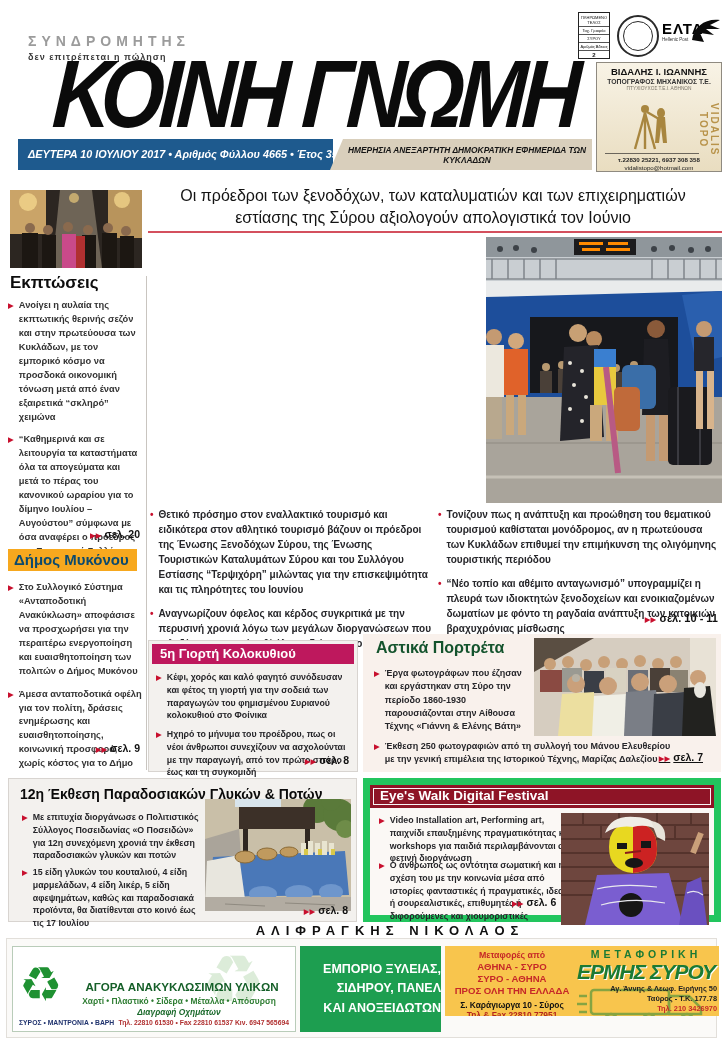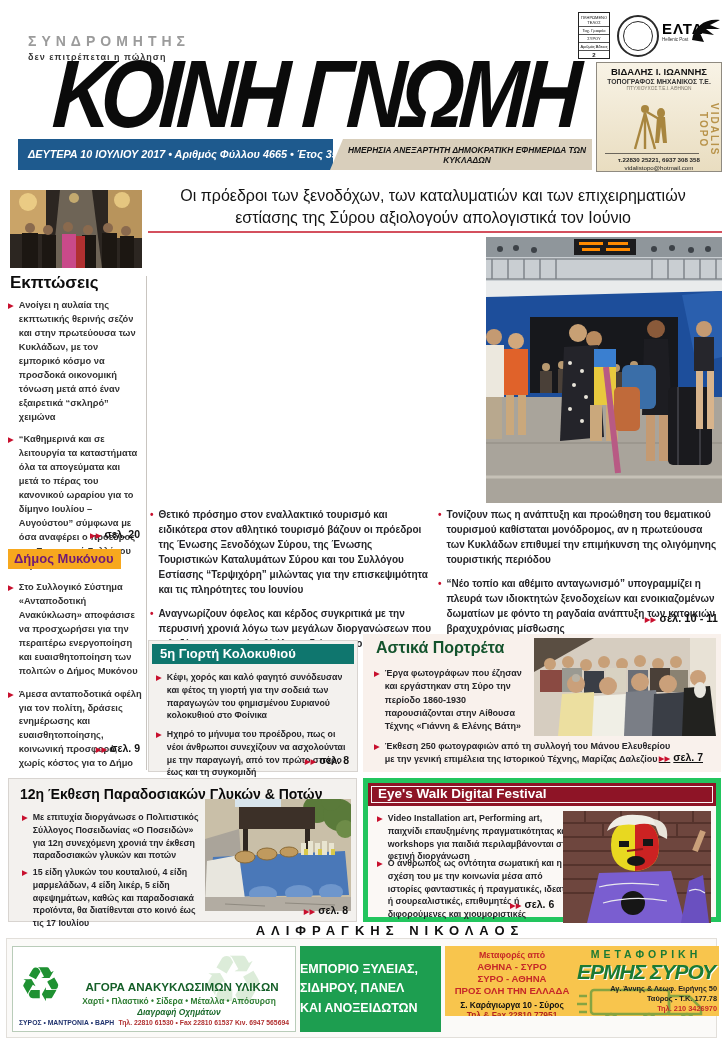--- a/index.html
+++ b/index.html
@@ -53,48 +53,48 @@
   .lead-pageref { left:560px; top:612px; width:158px; font-size:11px; }
 
   .vrule { left:146px; top:276px; height:494px; border-left:1px solid #c9c5c0; }
 
   
   .side-photo { left:10px; top:190px; width:132px; height:78px; }
   .side-title { left:10px; top:273px; font-size:17px; font-weight:700; color:#0d0d0d; }
   .side-bullets { width:134px; font-size:9.3px; font-weight:700; color:#333; line-height:1.5; }
   .sb-sales { left:8px; top:299px; }
   .sales-ref { left:10px; top:528px; width:130px; }
-  .myk-title { left:8px; top:549px; background:#f7a81e; padding:2px 8px 3px 6px; font-size:13px; font-weight:700; color:#701a75; }
+  .myk-title { left:8px; top:549px; background:#f7a81e; padding:2px 8px 3px 6px; font-size:15px; font-weight:700; color:#0c4a6e; }
   .sb-myk { left:8px; top:581px; }
   .myk-ref { left:10px; top:742px; width:130px; }
 
   
   .box { background:#f3f1ee; border:1px solid #d8d4d0; }
   .box-kolo { left:148px; top:640px; width:210px; height:132px; }
-  .box-kolo .hdr { margin:3px; background:#0f766e; color:#fff; font-size:13px; font-weight:700; padding:2px 8px 3px; }
+  .box-kolo .hdr { margin:3px; background:#be185d; color:#fff; font-size:13px; font-weight:700; padding:2px 8px 3px; }
   .box-kolo .bd { padding:4px 7px 0 7px; }
   .box-kolo .bullets { font-size:8.8px; line-height:1.45; }
   .box-kolo .bullet { margin-bottom:6px; }
   .kolo-ref { right:8px; bottom:5px; position:absolute; }
 
   .box-port { left:363px; top:634px; width:358px; height:138px; background:#f9f1ec; }
   .box-port .ttl { position:absolute; left:13px; top:5px; font-size:16px; font-weight:700; color:#14532d; }
   .port-photo { position:absolute; right:5px; top:4px; width:182px; height:98px; }
   .port-b1 { position:absolute; left:11px; top:33px; width:162px; font-size:9px; line-height:1.48; }
   .port-b2 { position:absolute; left:11px; top:106px; width:300px; font-size:9px; line-height:1.48; }
   .port-ref { position:absolute; right:18px; bottom:9px;text-decoration:underline; }
 
   .box-sweets { left:8px; top:778px; width:349px; height:144px; }
   .box-sweets .ttl { position:absolute; left:11px; top:7px; font-size:14px; font-weight:700; color:#0a0a0a; }
   .sweet-b1 { position:absolute; left:13px; top:32px; width:178px; font-size:8.8px; line-height:1.45; }
   .sweet-b2 { position:absolute; left:13px; top:87px; width:178px; font-size:8.8px; line-height:1.45; }
   .sweets-photo { position:absolute; left:196px; top:20px; width:146px; height:112px; }
   .sweets-ref { position:absolute; right:8px; bottom:5px; }
 
-  .box-eyes { left:363px; top:778px; width:358px; height:144px; background:#fbf8f5; border:5px solid #22c55e; }
+  .box-eyes { left:363px; top:778px; width:358px; height:144px; background:#fbf8f5; border:7px solid #22c55e; }
   .box-eyes .hdr { height:23px; background:#8e1426; color:#fff; font-size:13.5px; font-weight:700; padding:3px 10px; box-shadow:inset 0 0 0 3px #8e1426, inset 0 0 0 4px rgba(255,255,255,.95); }
   .eyes-b1 { position:absolute; left:9px; top:29px; width:200px; font-size:8.8px; line-height:1.45; }
   .eyes-b2 { position:absolute; left:9px; top:74px; width:200px; font-size:8.8px; line-height:1.45; }
   .eyes-photo { position:absolute; right:5px; top:28px; width:148px; height:112px; }
   .eyes-ref { position:absolute; left:142px; bottom:7px; }
 
   
   .ads-panel { left:6px; top:938px; width:711px; height:100px; border:1px solid #e2dfda; background:#fbfaf8; }
   .alif { left:180px; top:923px; width:420px; text-align:center; font-size:13px; font-weight:700; letter-spacing:6px; color:#101010; white-space:nowrap; }
 
@@ -104,21 +104,21 @@
   .eco-brand { position:absolute; left:58px; top:1px; width:224px; text-align:center; font-family:"Liberation Serif","DejaVu Serif",serif; font-weight:700; font-size:27px; font-variant:small-caps; }
   .eco-brand .b1 { color:#1f7a2e; margin-right:10px; }
   .eco-brand .b2 { color:#20336e; }
   .eco-l1 { position:absolute; left:56px; top:33px; width:226px; text-align:center; font-size:11.6px; font-weight:700; color:#155f28; }
   .eco-l2 { position:absolute; left:50px; top:49px; width:232px; text-align:center; font-size:8.4px; font-weight:700; color:#2e7d32; }
   .eco-l3 { position:absolute; left:50px; top:60px; width:232px; text-align:center; font-size:8.4px; font-weight:700; font-style:italic; color:#1b6a2c; }
   .eco-bot { position:absolute; left:6px; right:6px; top:72px; display:flex; justify-content:space-between; font-size:6.8px; font-weight:700; }
   .eco-places { color:#20336e; }
   .eco-tel { color:#b03030; }
 
-  .ad-timber { left:300px; top:946px; width:141px; height:86px; background:#1d9e50; color:#fff; display:flex; flex-direction:column; align-items:flex-start; justify-content:center; font-size:12.5px; font-weight:700; line-height:1.55; text-align:center; }
+  .ad-timber { left:300px; top:946px; width:141px; height:86px; background:#1d9e50; color:#fff; display:flex; flex-direction:column; align-items:flex-end; justify-content:center; font-size:12.5px; font-weight:700; line-height:1.55; text-align:center; }
 
   .ad-hermes { left:445px; top:946px; width:274px; height:70px; background:#f8c54d; overflow:hidden; }
   .her-left { position:absolute; left:4px; top:4px; width:126px; text-align:center; line-height:1.25; }
   .her-left .m0 { font-size:8.8px; font-weight:700; color:#c62828; }
   .her-left .m1 { font-size:9.6px; font-weight:700; color:#c62828; }
   .her-left .addr { font-size:8.4px; font-weight:700; color:#111; margin-top:3px; }
   .her-left .tel { font-size:8.4px; font-weight:700; color:#b3261e; }
   .her-right { position:absolute; left:130px; top:2px; width:142px; text-align:center; }
   .her-right .metaf { font-size:10.5px; font-weight:700; letter-spacing:4px; color:#1b7a34; }
   .her-right .brand { font-size:21px; font-weight:700; font-style:italic; letter-spacing:-1px; color:#1b7a34; text-shadow:1px 1px 0 #fff; white-space:nowrap; }

